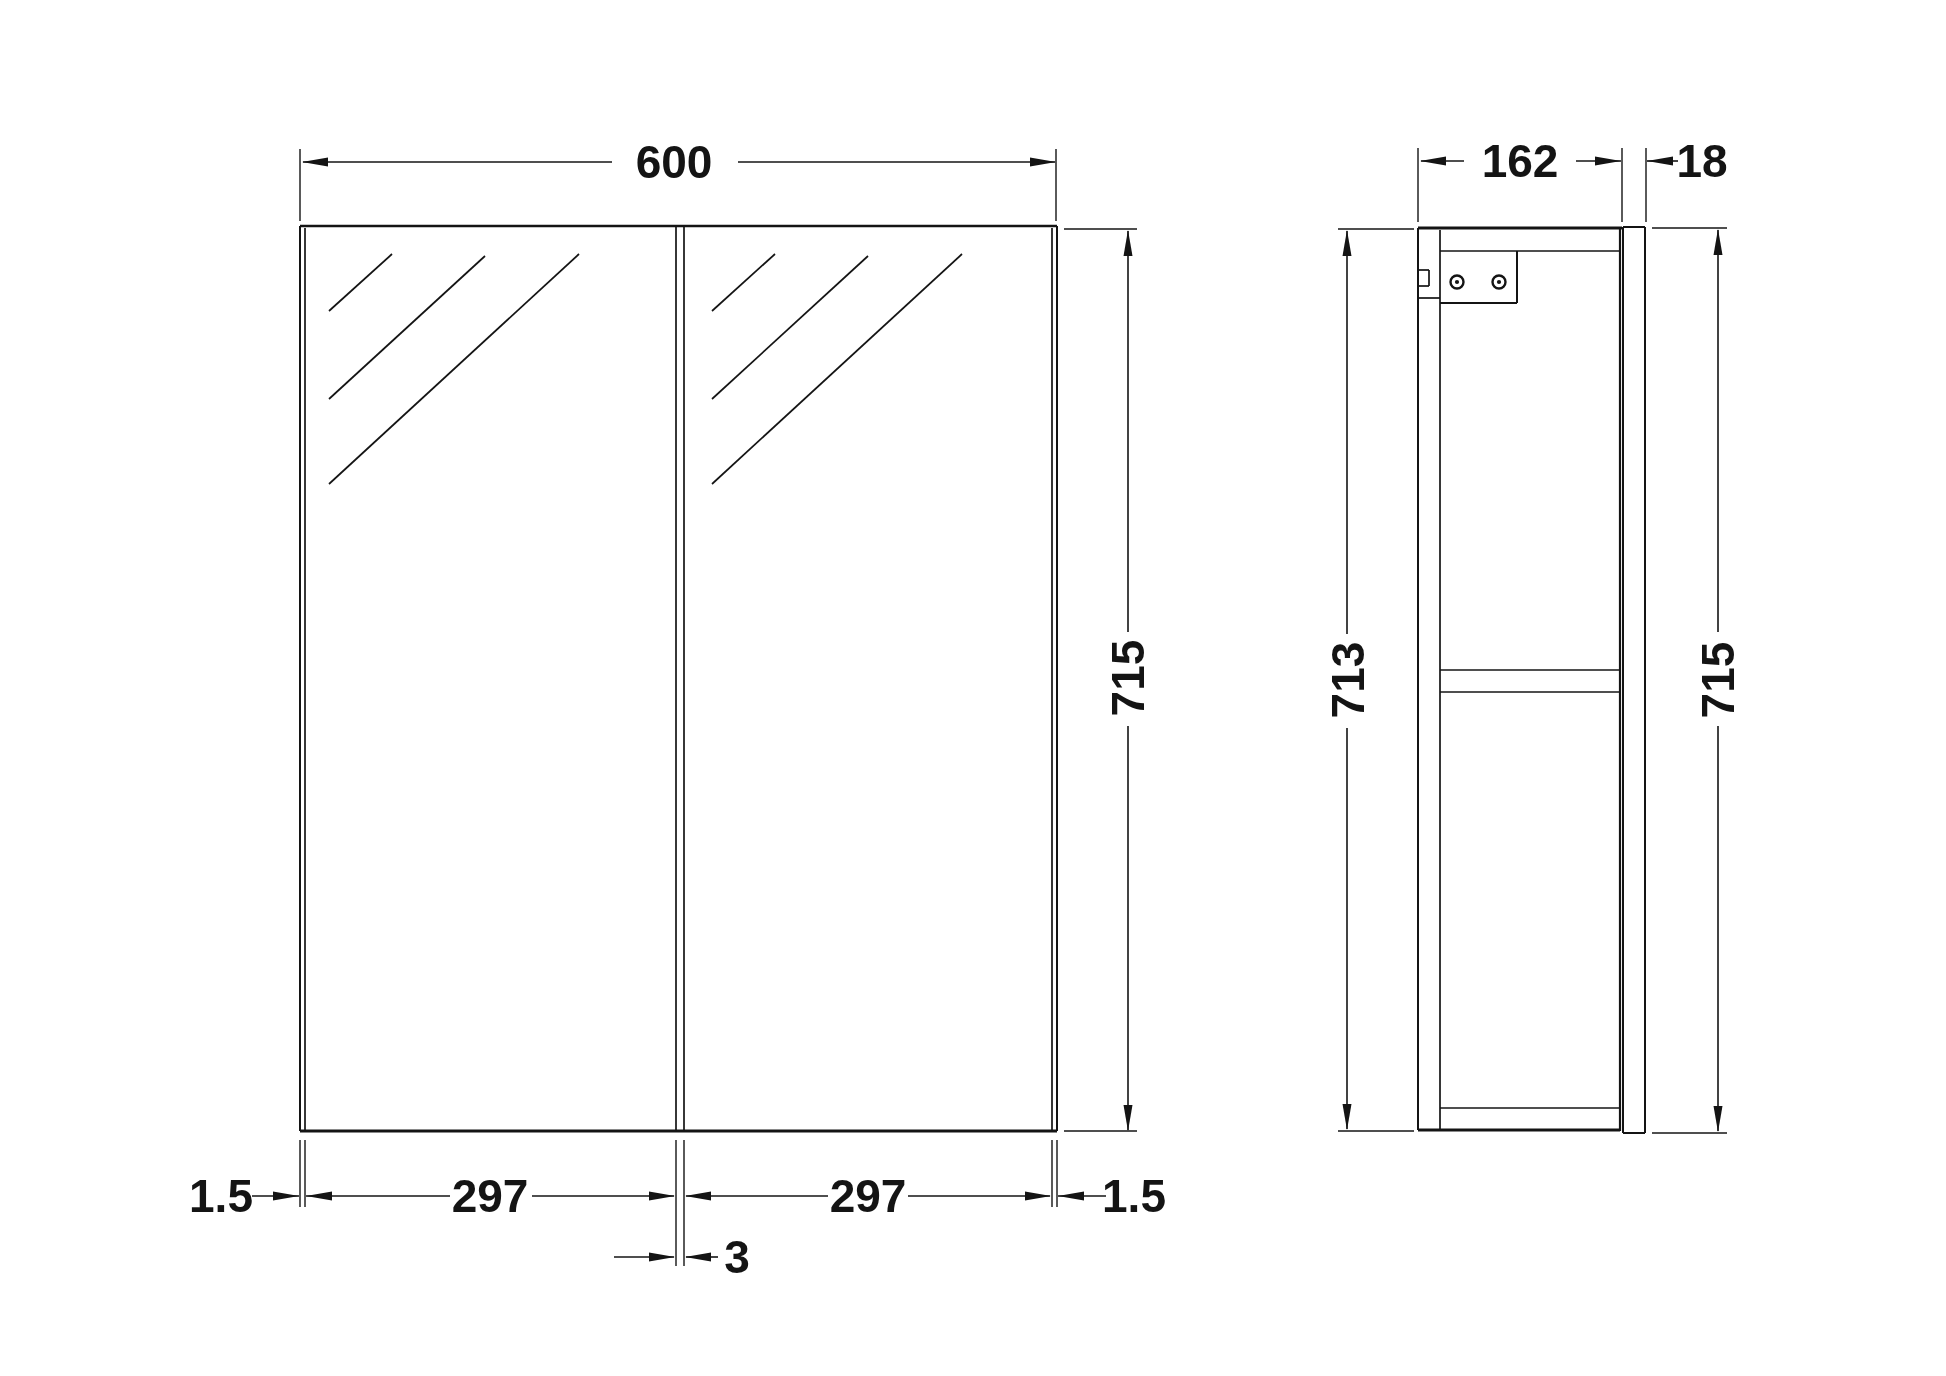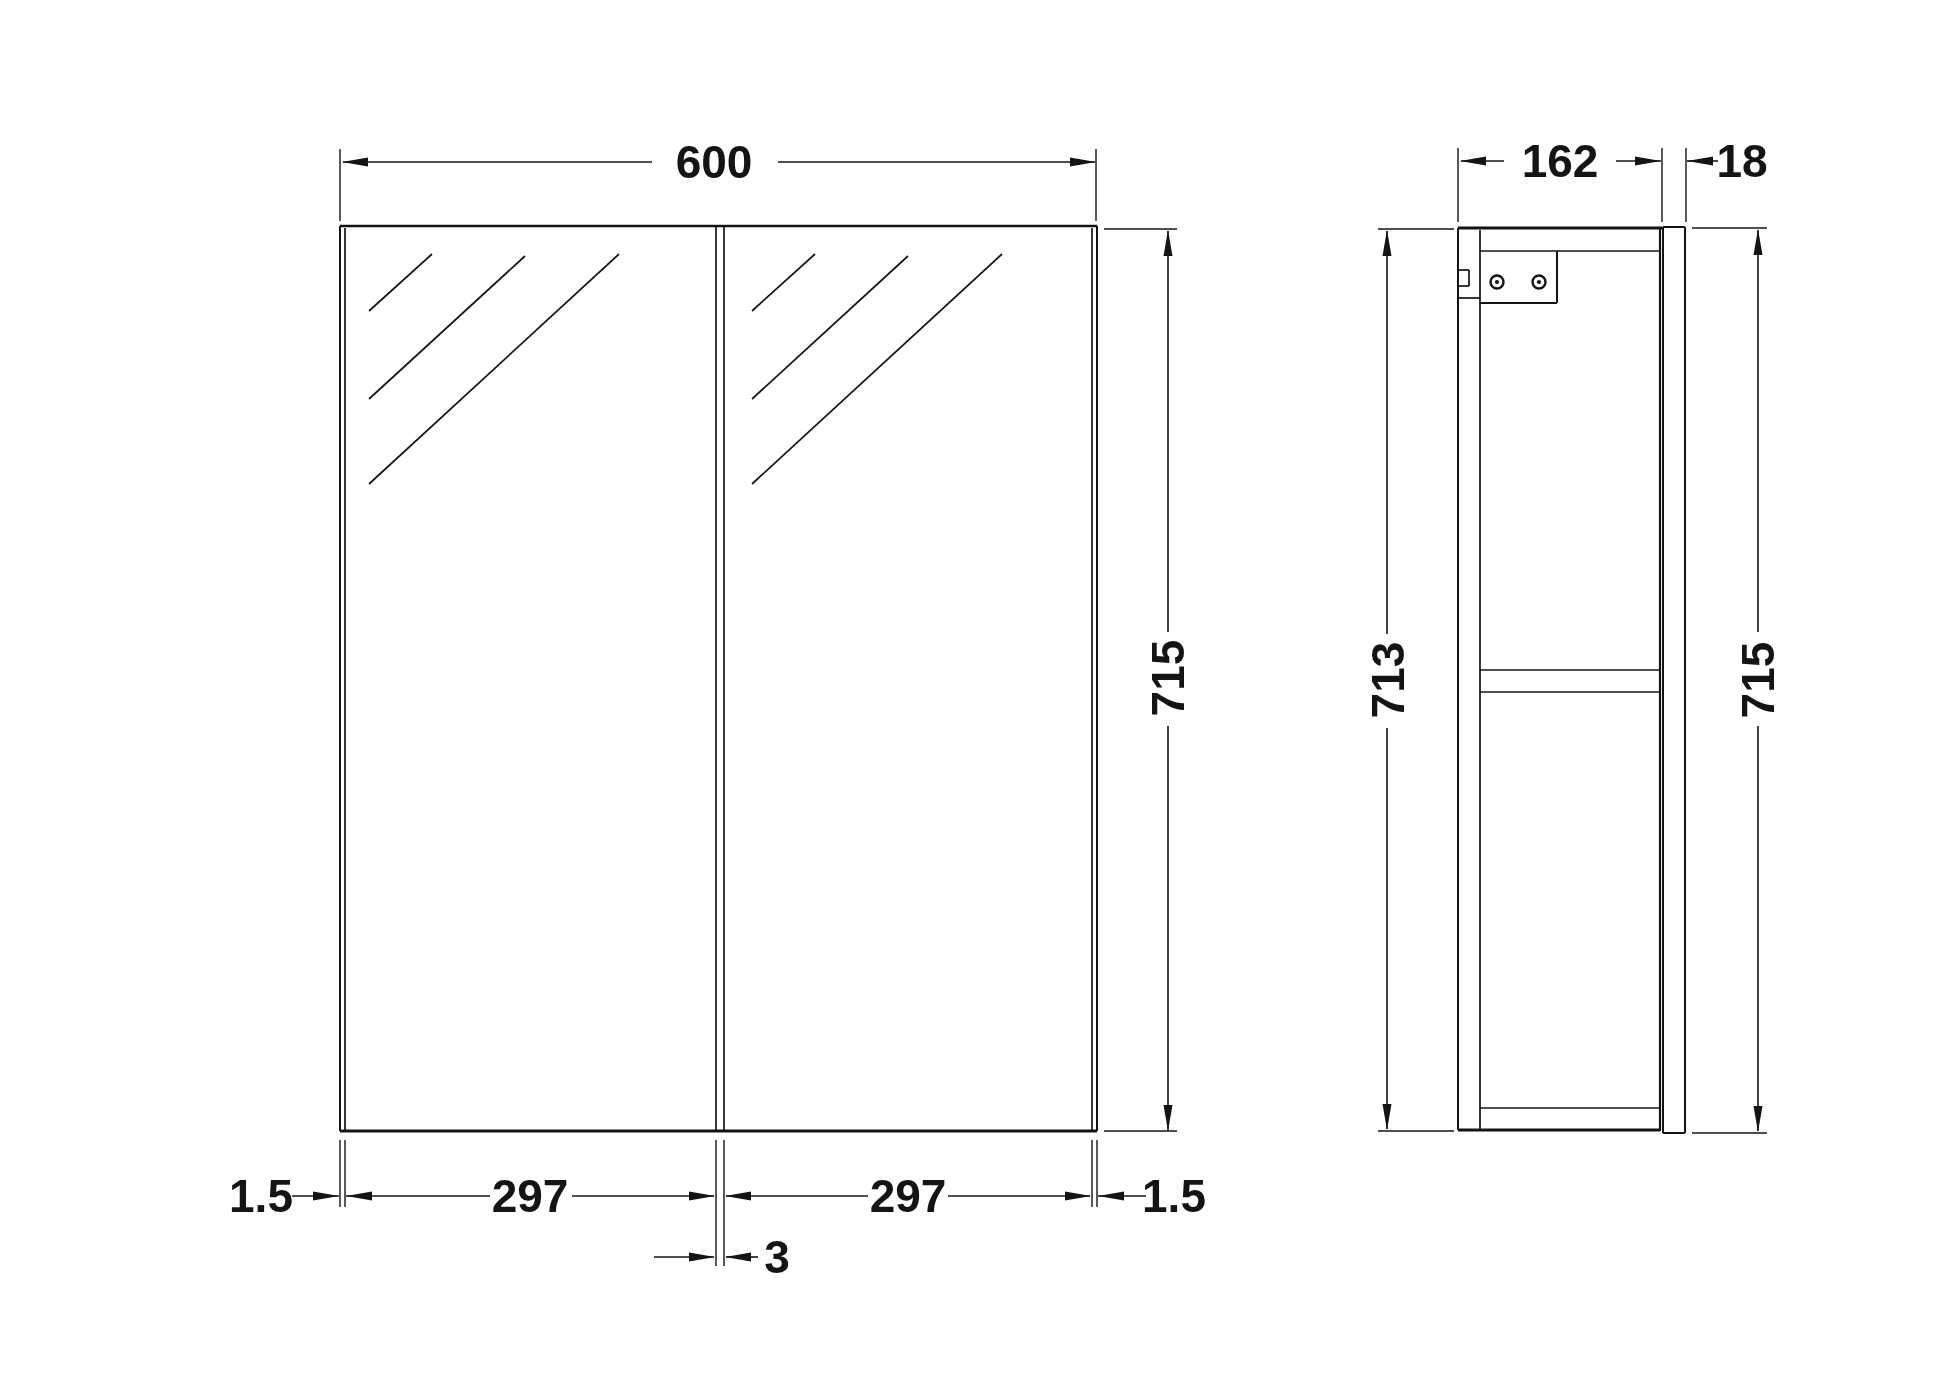--- a/index.html
+++ b/index.html
@@ -5,21 +5,21 @@
   html,body{margin:0;padding:0;background:#ffffff;}
   body{font-family:"Liberation Sans",sans-serif;}
   .stage{width:1946px;height:1376px;background:#ffffff;position:relative;overflow:hidden;}
   svg{display:block;}
   text{font-family:"Liberation Sans","DejaVu Sans",sans-serif;font-weight:700;}
 </style>
 </head>
 <body>
 
 <main class="stage">
-  <figure style="margin:0;padding-left:40px;">
+  <figure style="margin:0;">
     <svg id="drawing" xmlns="http://www.w3.org/2000/svg" viewBox="0 0 1946 1376" width="1946" height="1376" style="background: rgb(255, 255, 255);">
         <line x1="300" y1="226" x2="1057" y2="226" stroke="#141414" stroke-width="2.5" stroke-linecap="butt"></line>
         <line x1="300" y1="226" x2="300" y2="1131" stroke="#141414" stroke-width="2" stroke-linecap="butt"></line>
         <line x1="1057" y1="226" x2="1057" y2="1131" stroke="#141414" stroke-width="2" stroke-linecap="butt"></line>
         <line x1="300" y1="1131" x2="1057" y2="1131" stroke="#141414" stroke-width="3" stroke-linecap="butt"></line>
         <line x1="305" y1="228" x2="305" y2="1131" stroke="#141414" stroke-width="1.7" stroke-linecap="butt"></line>
         <line x1="1052" y1="228" x2="1052" y2="1131" stroke="#141414" stroke-width="1.7" stroke-linecap="butt"></line>
         <line x1="676" y1="227" x2="676" y2="1131" stroke="#141414" stroke-width="1.7" stroke-linecap="butt"></line>
         <line x1="684" y1="227" x2="684" y2="1131" stroke="#141414" stroke-width="1.7" stroke-linecap="butt"></line>
         <line x1="329" y1="311" x2="392" y2="254" stroke="#141414" stroke-width="1.7" stroke-linecap="butt"></line>

